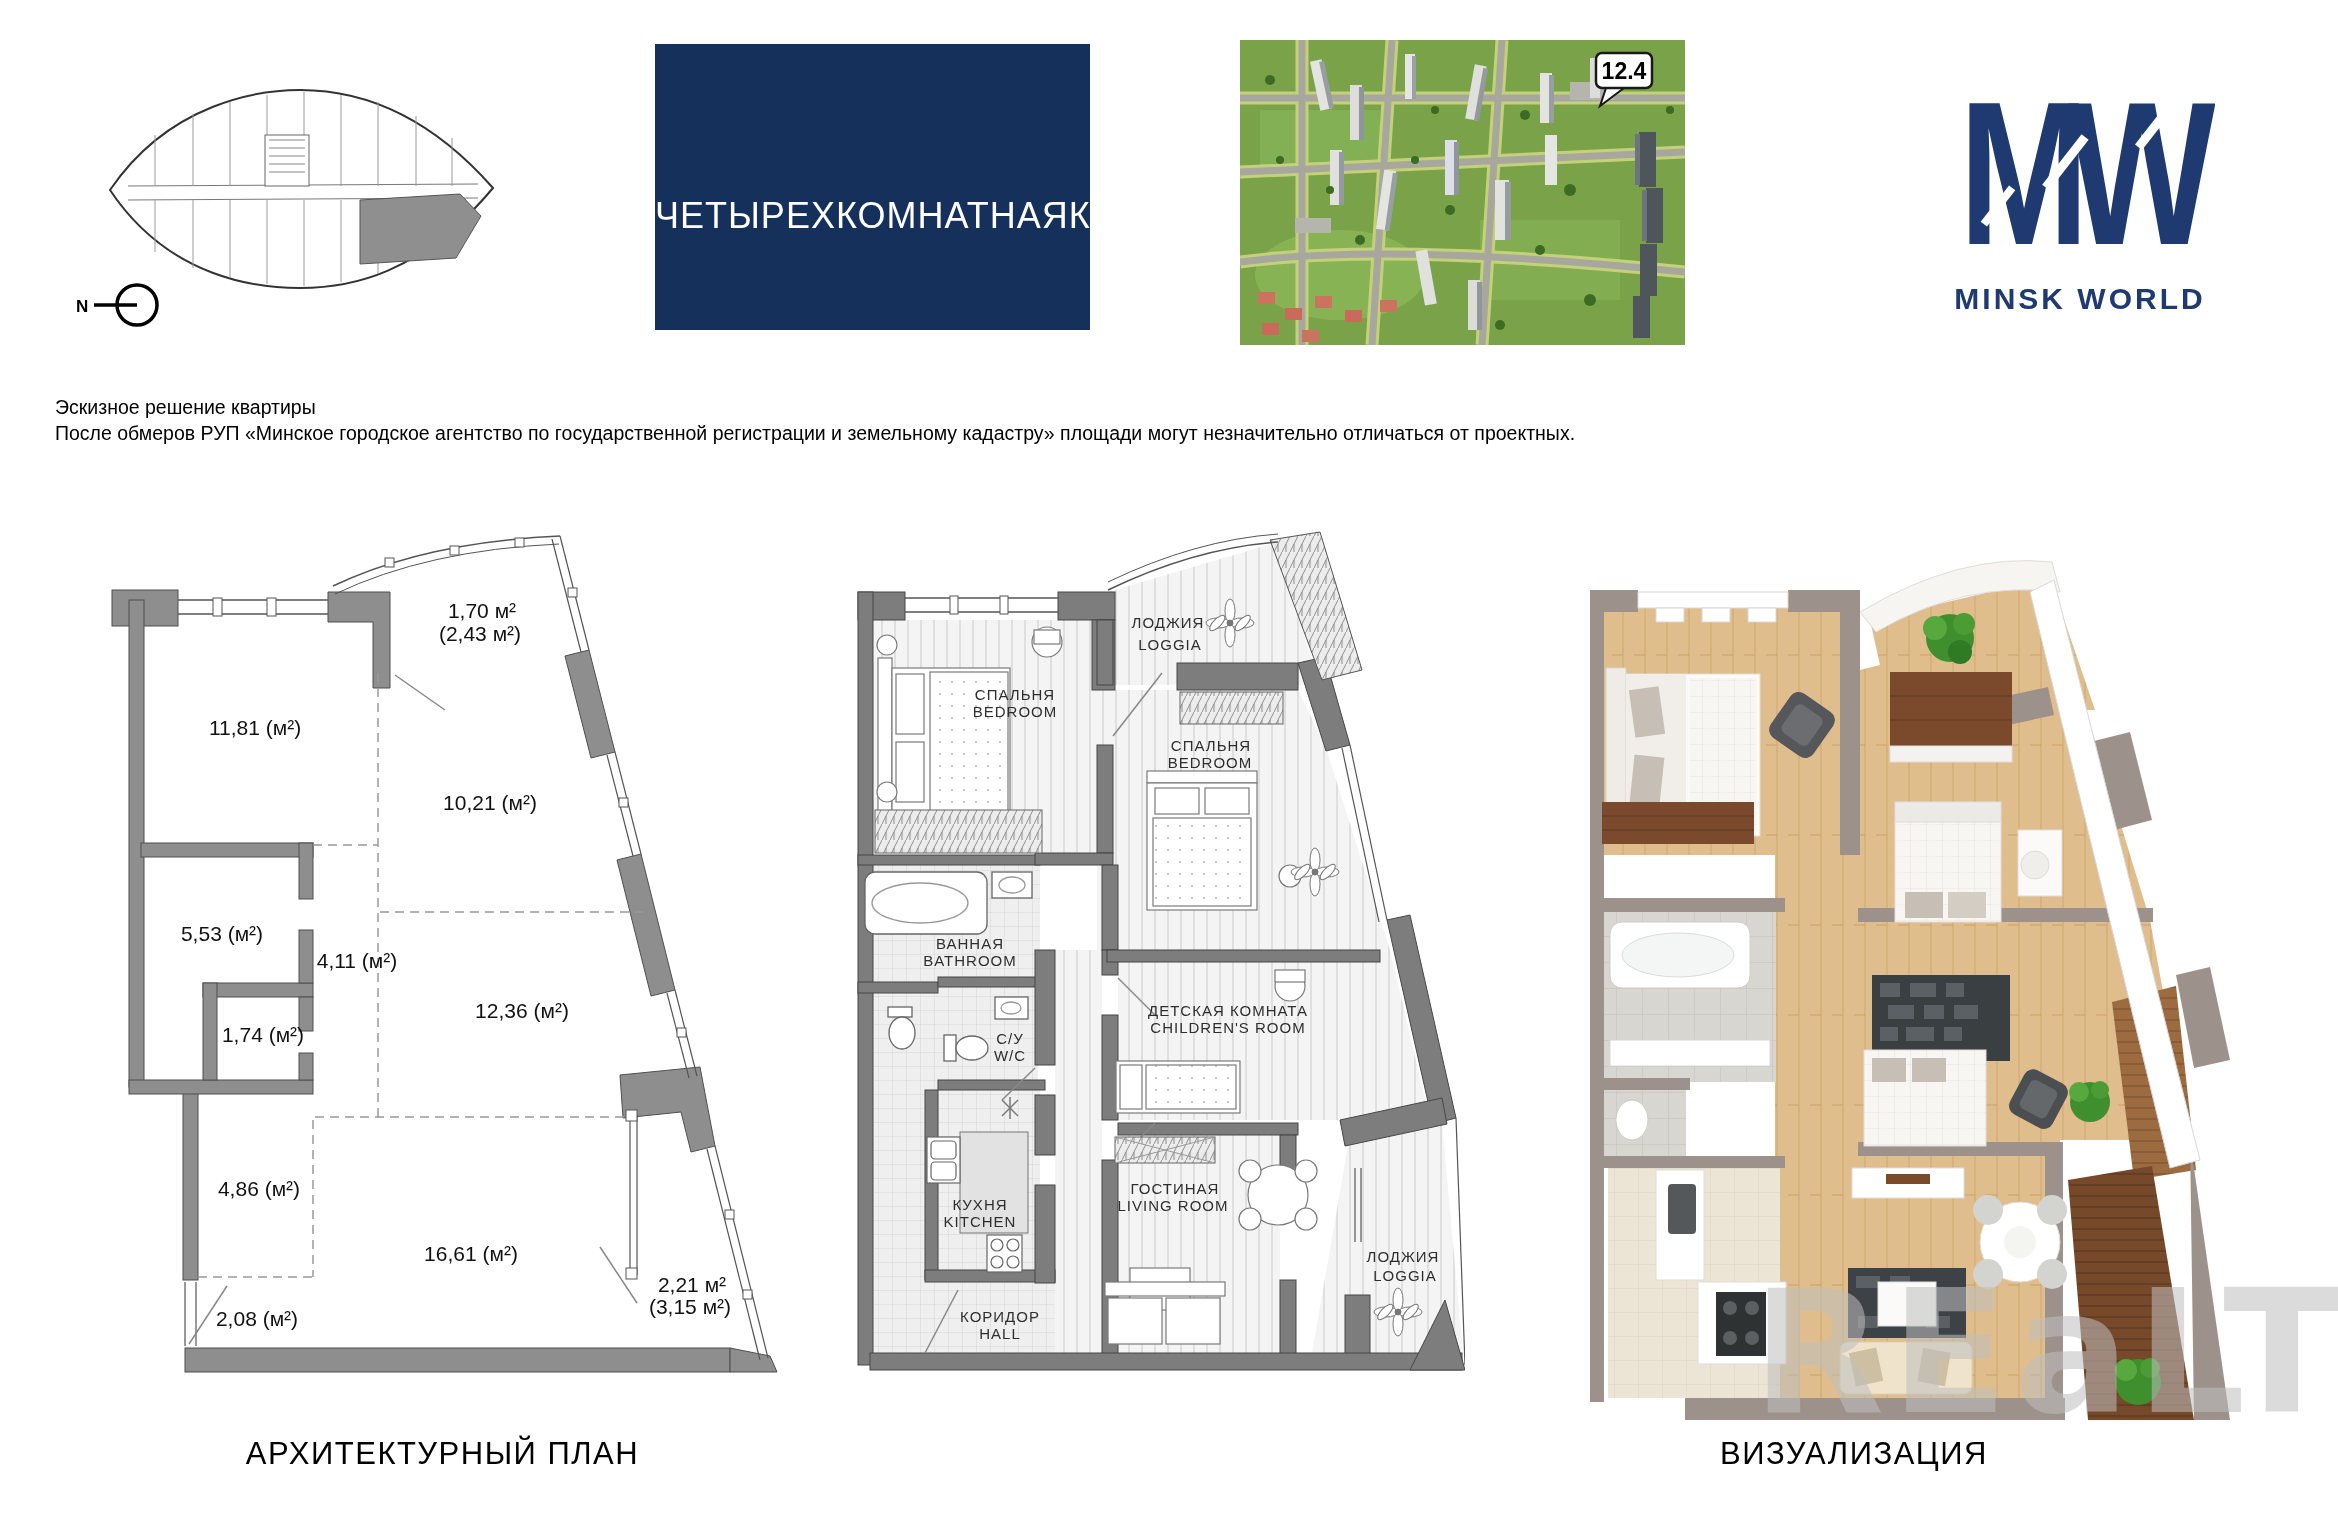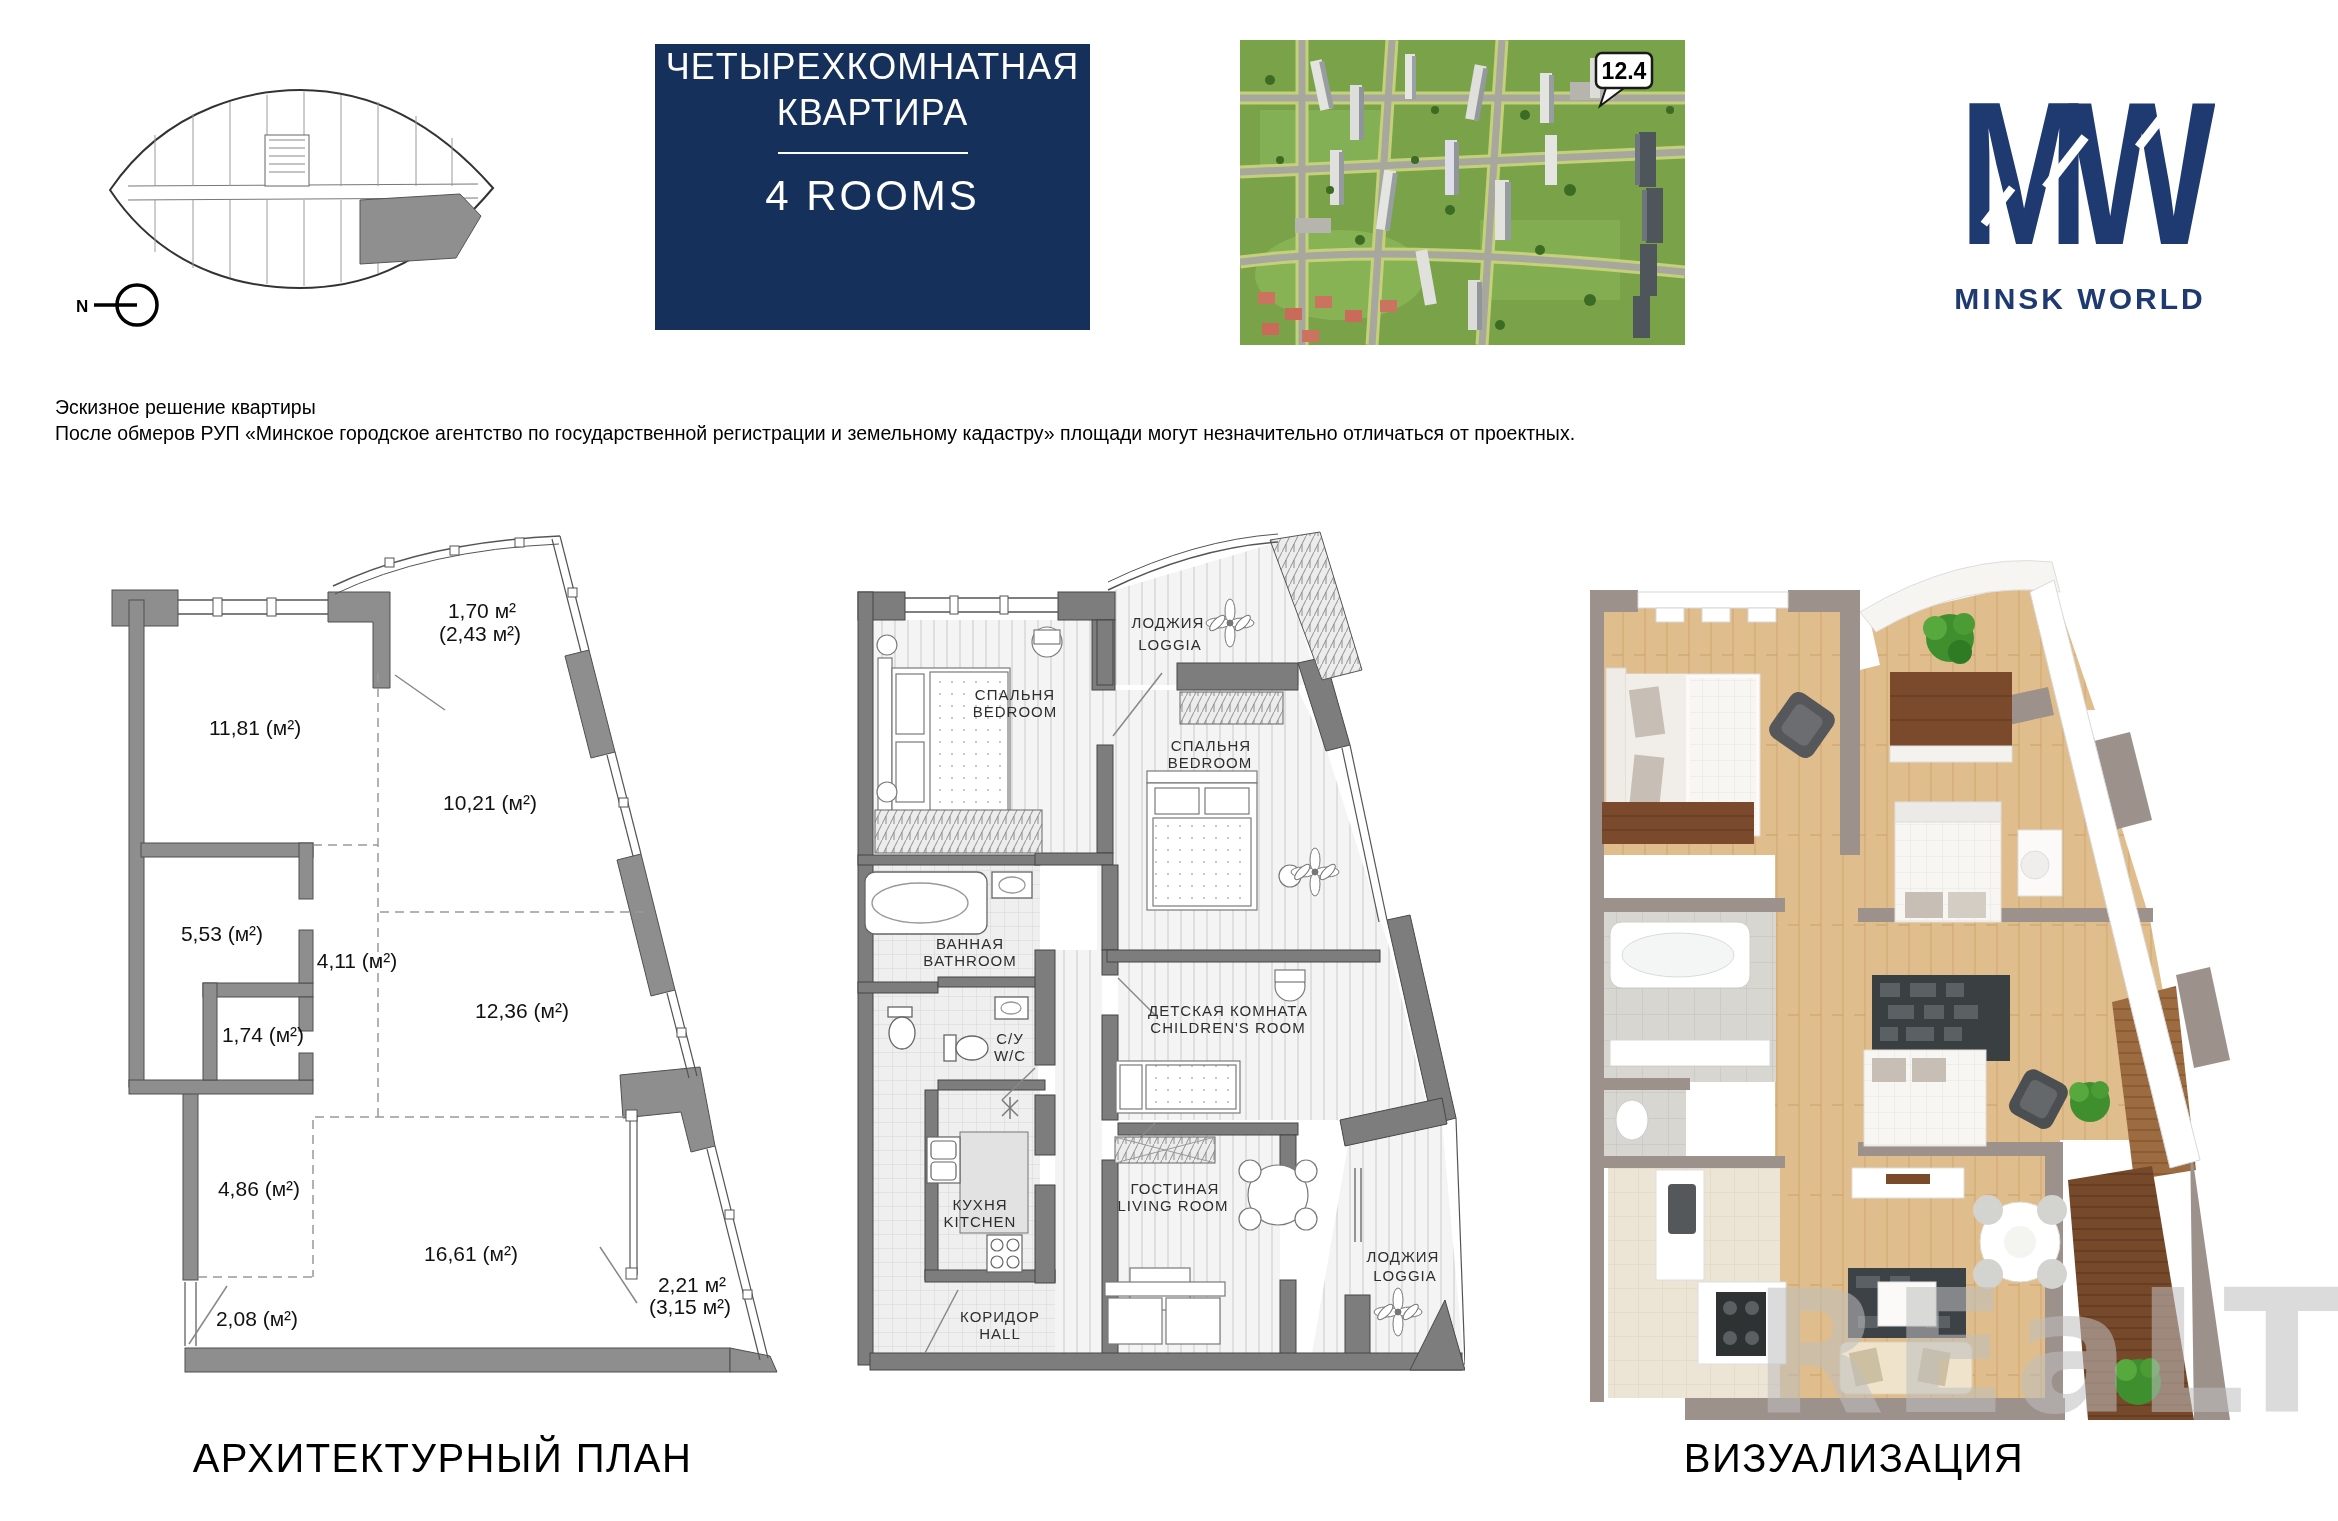--- a/index.html
+++ b/index.html
@@ -1,31 +1,31 @@
 <!DOCTYPE html>
 <html><head>
 <meta charset="utf-8">
 <style>
   html,body{margin:0;padding:0;background:#fff;}
   .page{position:relative;width:2338px;height:1521px;background:#ffffff;overflow:hidden;
         font-family:"Liberation Sans",sans-serif;color:#111;}
   .abs{position:absolute;}
   
   .titlebox{left:655px;top:44px;width:435px;height:286px;background:#16305c;
-            display:flex;flex-direction:column;align-items:center;box-sizing:border-box;}
+            display:flex;flex-direction:row;align-items:center;box-sizing:border-box;padding-top:58px;}
   .titlebox .t1{color:#fff;font-size:36px;line-height:46px;letter-spacing:1px;text-align:center;}
   .titlebox .sep{width:190px;height:2px;background:#fff;margin:16px auto 18px;}
   .titlebox .t2{color:#fff;font-size:42px;letter-spacing:3px;}
   
   .logo{left:1945px;top:62px;width:270px;text-align:center;}
   .logo .brand{margin-top:20px;font-size:30px;font-weight:bold;letter-spacing:3px;color:#1e3a70;}
   
   .disclaimer{left:55px;top:394px;width:2240px;font-size:19.5px;line-height:26px;color:#000;}
   
-  .caption{top:1436px;font-size:40px;letter-spacing:1.5px;color:#000;text-align:center;}
+  .caption{top:1436px;font-size:31px;letter-spacing:1.5px;color:#000;text-align:center;}
   
   .watermark{left:1752px;top:1252px;font-family:"DejaVu Sans",sans-serif;font-weight:bold;
              font-size:172px;letter-spacing:6px;color:#bfbfbf;opacity:.55;z-index:9;}
   svg{display:block;}
   svg text{font-family:"Liberation Sans",sans-serif;}
   .arealbl{font-size:21px;fill:#111;}
   .roomru,.roomen{font-size:15px;fill:#2e2e2e;letter-spacing:1px;}
 </style>
 </head>
 <body>

